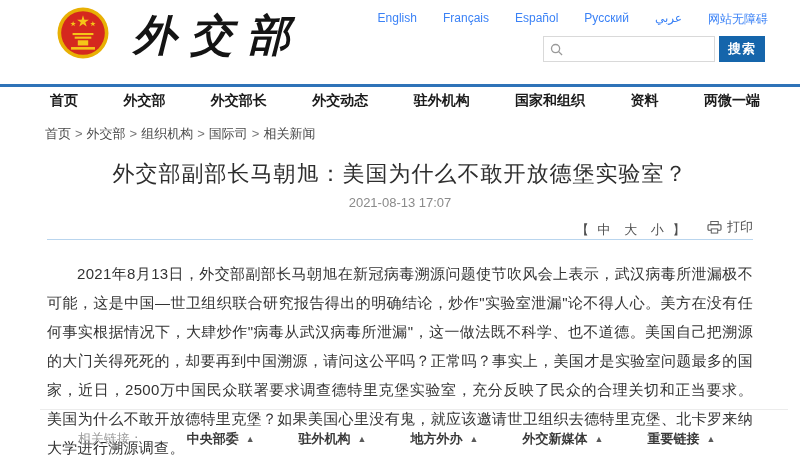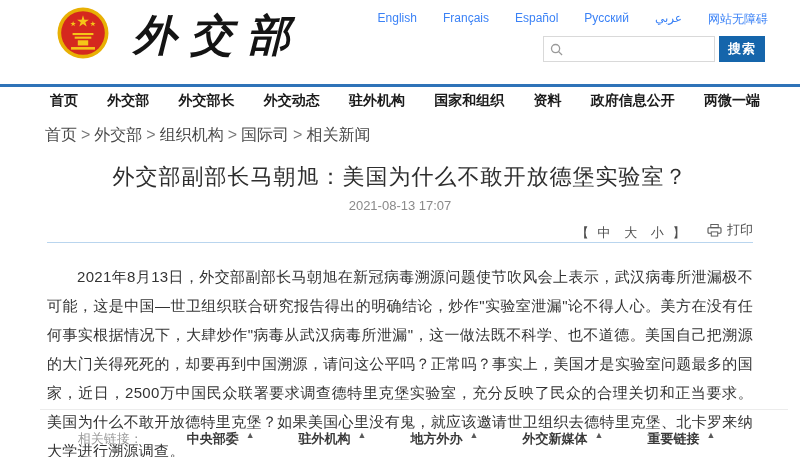--- a/index.html
+++ b/index.html
@@ -32,21 +32,21 @@
 
   
   .nav {
     height: 31px; border-top: 3px solid #2e73b8; background: #fff;
     display: flex; align-items: center; justify-content: space-between;
     padding: 0 40px 0 50px;
   }
   .nav a { font-size: 14px; font-weight: bold; color: #1b1b1b; text-decoration: none; cursor: pointer; white-space: nowrap; }
 
   
-  .breadcrumb { margin: 10px 0 0 45px; font-size: 16px; color: #4a4a4a; }
+  .breadcrumb { margin: 10px 0 0 45px; font-size: 13px; color: #4a4a4a; }
   .breadcrumb a { color: #4a4a4a; text-decoration: none; cursor: pointer; }
   .breadcrumb .sep { margin: 0 4px; color: #777; }
 
   
   .article { width: 706px; margin: 0 auto; }
   .article-title { margin-top: 16px; text-align: center; font-size: 22px; font-weight: normal; color: #2e2e2e; letter-spacing: 1px; }
   .article-date { margin-top: 6px; text-align: center; font-size: 13px; color: #8a8a8a; }
   .article-tools {
     margin-top: 8px; border-bottom: 1px solid #b9d5ee;
     text-align: right; font-size: 13px; color: #4f4f4f;
@@ -58,21 +58,21 @@
   .article-body {
     margin-top: 19px; font-size: 15px; line-height: 29px; color: #333;
     text-align: justify; text-indent: 2em; letter-spacing: 0.3px;
   }
 
   
   .footer { position: absolute; left: 0; right: 7px; bottom: 0; height: 48px; }
   .footer-divider { margin-left: 40px; margin-right: 5px; border-top: 1px solid #ececec; }
   .related-row { margin-top: 20px; display: flex; justify-content: center; align-items: center; gap: 44px; }
   .related-label { font-size: 13px; color: #9a9a9a; }
-  .related-link { font-size: 13px; font-weight: bold; color: #3a3a3a; text-decoration: none; cursor: pointer; display: inline-flex; align-items: flex-start; gap: 7px; }
+  .related-link { font-size: 13px; font-weight: bold; color: #3a3a3a; text-decoration: none; cursor: pointer; display: inline-flex; align-items: center; gap: 7px; }
   .related-link .arrow { font-size: 9px; color: #5a5a5a; font-weight: normal; }
 </style>
 </head>
 <body>
 
 <div class="page">
 
   <header class="header">
     <div class="logo-wrap">
       <svg class="emblem" viewBox="0 0 100 100" aria-hidden="true">
@@ -111,21 +111,20 @@
   </header>
 
   <nav class="nav">
     <a>首页</a>
     <a>外交部</a>
     <a>外交部长</a>
     <a>外交动态</a>
     <a>驻外机构</a>
     <a>国家和组织</a>
     <a>资料</a>
-    <a>政府信息公开</a>
     <a>两微一端</a>
   </nav>
 
   <div class="breadcrumb">
     <a>首页</a><span class="sep">&gt;</span><a>外交部</a><span class="sep">&gt;</span><a>组织机构</a><span class="sep">&gt;</span><a>国际司</a><span class="sep">&gt;</span><a>相关新闻</a>
   </div>
 
   <main class="article">
     <h1 class="article-title">外交部副部长马朝旭：美国为什么不敢开放德堡实验室？</h1>
     <div class="article-date">2021-08-13 17:07</div>

